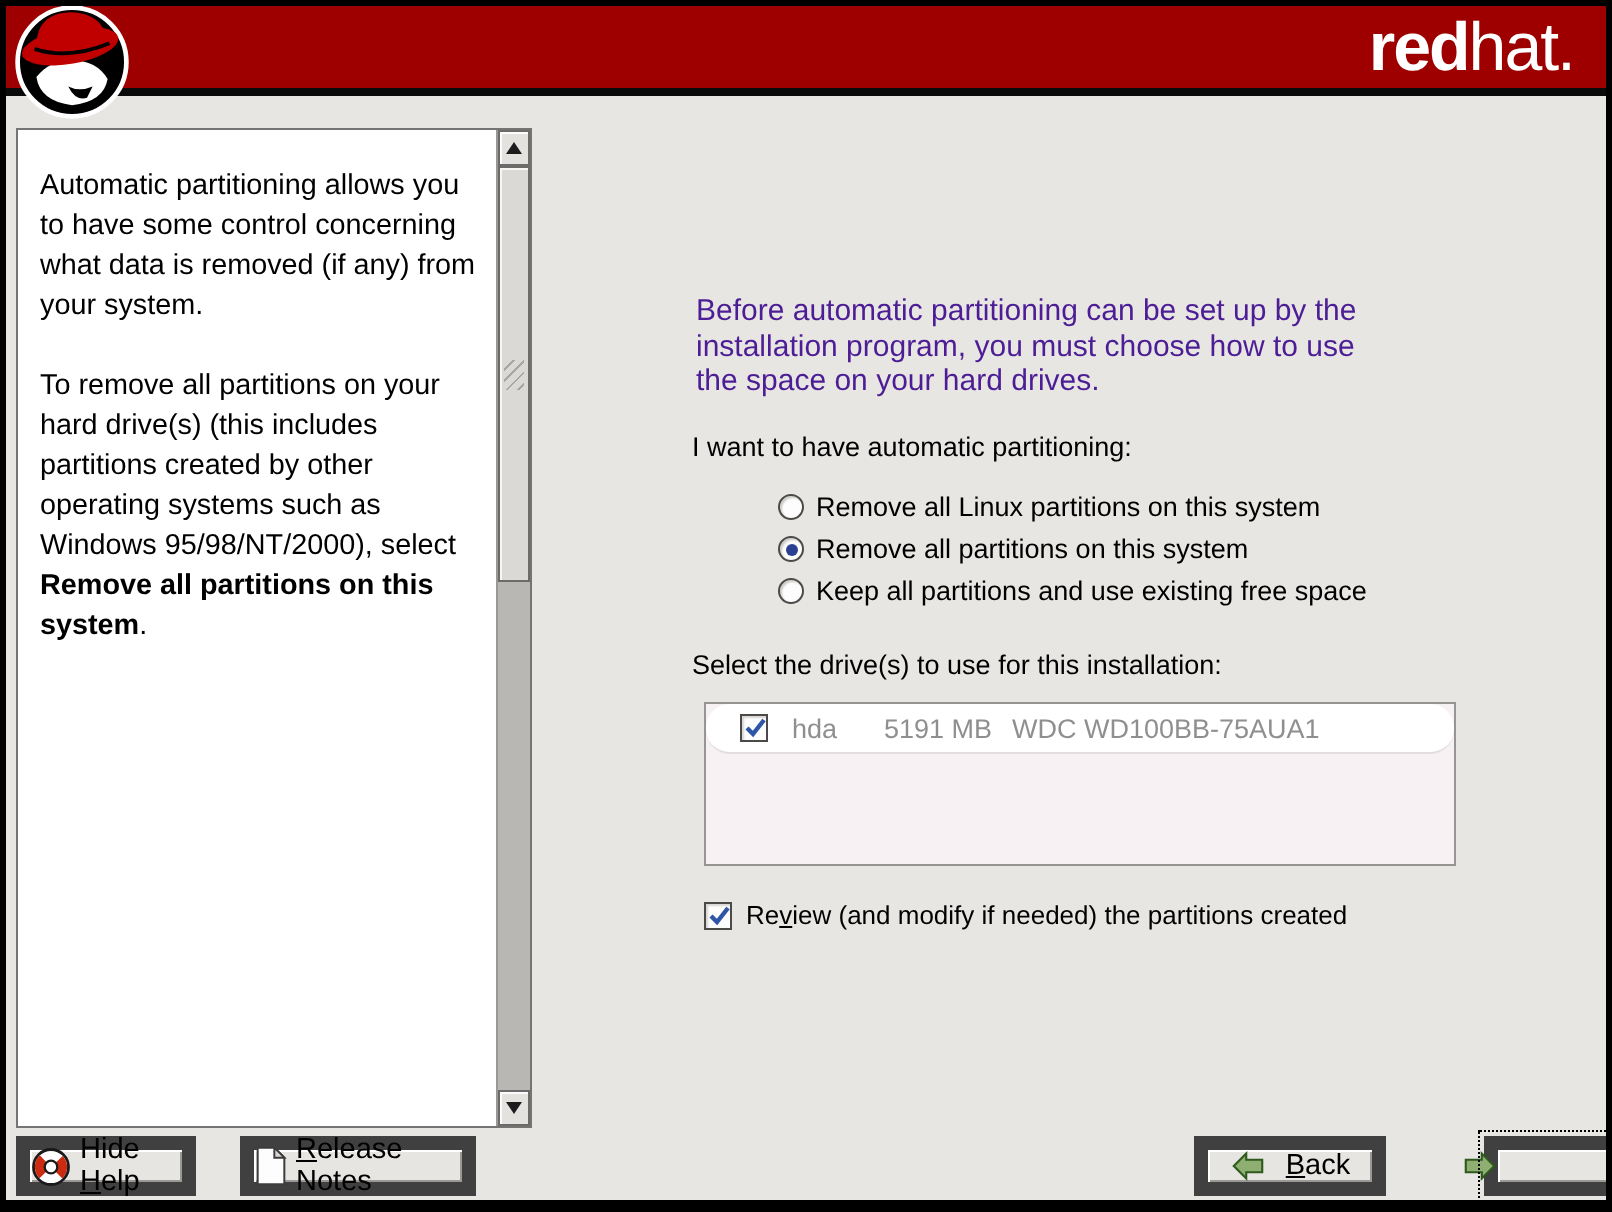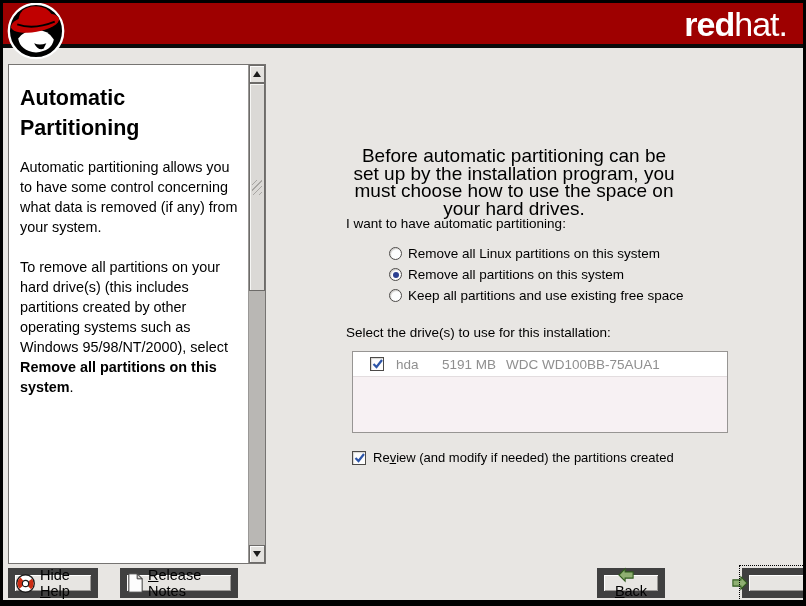--- a/index.html
+++ b/index.html
@@ -32,36 +32,36 @@
             box-shadow:inset 1px 1px 0 #fbfbfb; display:flex; align-items:center; justify-content:center; }
   .sb-track { position:relative; flex:1; width:16px; }
   .sb-thumb { position:absolute; left:0; top:0; width:16px; height:208px; background:#dbd9d6;
               border:1px solid #6d6b69; box-shadow:inset 1px 1px 0 #f6f6f4; }
   .sb-thumb::after { content:""; position:absolute; left:2px; top:96px; width:10px; height:15px;
               background:repeating-linear-gradient(135deg, transparent 0 3px, #a8a6a3 3px 4px); }
   .tri-up    { width:0; height:0; border-left:4px solid transparent; border-right:4px solid transparent; border-bottom:6px solid #1c1c1c; }
   .tri-down  { width:0; height:0; border-left:4px solid transparent; border-right:4px solid transparent; border-top:6px solid #1c1c1c; }
 
   
-  .intro  { position:absolute; left:345px; top:144px; width:332px; font-size:19px; line-height:17.5px; color:#000000;text-align:center; }
+  .intro  { position:absolute; left:345px; top:144px; width:332px; font-size:15px; line-height:17.5px; color:#4c1d95; }
   .prompt { position:absolute; left:343px; top:213px; font-size:13.5px; color:#000; }
 
   .radios { position:absolute; left:386px; top:240px; }
   .radio-row { display:flex; align-items:center; height:21px; cursor:default; }
   .radio { width:13px; height:13px; border-radius:50%; background:#fdfdfd; border:1px solid #4c4a48;
            box-shadow:inset 1px 1px 1px #cfcdca; margin-right:6px; position:relative; }
   .radio .dot { display:none; position:absolute; left:2.5px; top:2.5px; width:6px; height:6px; border-radius:50%; background:#2c4091; }
   .radio.on .dot { display:block; }
   .radio-row .lbl { font-size:13.5px; color:#000; }
 
   .drive-prompt { position:absolute; left:343px; top:322px; font-size:13.5px; color:#000; }
 
   .listbox { position:absolute; left:349px; top:348px; width:376px; height:82px;
              background:#f7f1f3; border:1px solid #979593; }
-  .drive-row { height:25px; background:#fff; border-bottom:1px solid #e3dddf; display:flex; align-items:center; }
+  .drive-row { height:25px; background:#fff; border-bottom:1px solid #e3dddf; display:flex; align-items:center;border-radius:12px; }
   .drive-row .name  { width:46px; margin-left:12px; font-size:13.5px; color:#8f8f8f; }
   .drive-row .size  { width:64px; font-size:13.5px; color:#8f8f8f; }
   .drive-row .model { font-size:13.5px; color:#8f8f8f; }
 
   .checkbox { width:14px; height:14px; background:#fdfdfd; border:1px solid #4c4a48;
               box-shadow:inset 1px 1px 1px #d8d6d3; position:relative; flex:0 0 auto; }
   .checkbox svg { display:none; position:absolute; left:0px; top:-1px; }
   .checkbox.on svg { display:block; }
   .drive-row .checkbox { margin-left:17px; }
 
@@ -70,21 +70,21 @@
 
   .u { text-decoration:underline; }
 
   
   .btn { position:absolute; top:565px; height:30px; background:#e7e5e2; border:7px solid #404040;
          box-shadow:inset 1px 1px 0 #ffffff, inset -1px -1px 0 #9b9996;
          display:flex; align-items:center; justify-content:center; font-size:14.5px; color:#000; cursor:default; }
   .btn .ic { display:flex; align-items:center; margin-right:4px; }
   #btn-hide-help { left:5px;  width:90px; }
   #btn-release   { left:117px; width:118px; }
-  #btn-back      { left:594px; width:68px;flex-direction:column; }
+  #btn-back      { left:594px; width:96px; }
   #btn-next      { left:739px; width:82px; outline:1px dotted #000; outline-offset:2px;gap:44px; }
   #btn-back .ic, #btn-next .ic { margin-right:10px; }
   #btn-next .ic { margin-right:12px; }
 </style>
 </head>
 <body>
 
 <div class="window">
   <div class="inner">
 
@@ -95,21 +95,20 @@
       <path d="M13 40 Q20 31 32 31 Q45 31 51 41 Q49 53 32 55 Q15 53 13 40 Z" fill="#fff"></path>
       <path d="M30 45 Q36 48 43 45 L40 51 Q34 53 30 45 Z" fill="#000"></path>
       <ellipse cx="31" cy="23.5" rx="26" ry="9.5" fill="#c00000" transform="rotate(-10 31 23.5)"></ellipse>
       <path d="M13 22 Q14 6 31 5.5 Q48 6 50 19 Q41 27 13 22 Z" fill="#c00000"></path>
       <path d="M12 25 Q30 31 52 22" stroke="#000" stroke-width="2" fill="none"></path>
     </svg>
     <div class="brand"><b>red</b><span class="rest">hat.</span></div>
 
     <div class="help-panel">
       <div class="help-text">
-        <div class="help-title">Automatic Partitioning</div>
         <p><span>Automatic partitioning allows you to have some control concerning what data is removed (if any) from your system.</span></p>
         <p><span>To remove all partitions on your hard drive(s) (this includes partitions created by other operating systems such as Windows 95/98/NT/2000), select </span><strong>Remove all partitions on this system</strong><span>.</span></p>
       </div>
       <div class="sb">
         <div class="sb-btn">
             <span class="tri-up"></span>
           </div>
         <div class="sb-track">
           <div class="sb-thumb"></div>
         </div>

